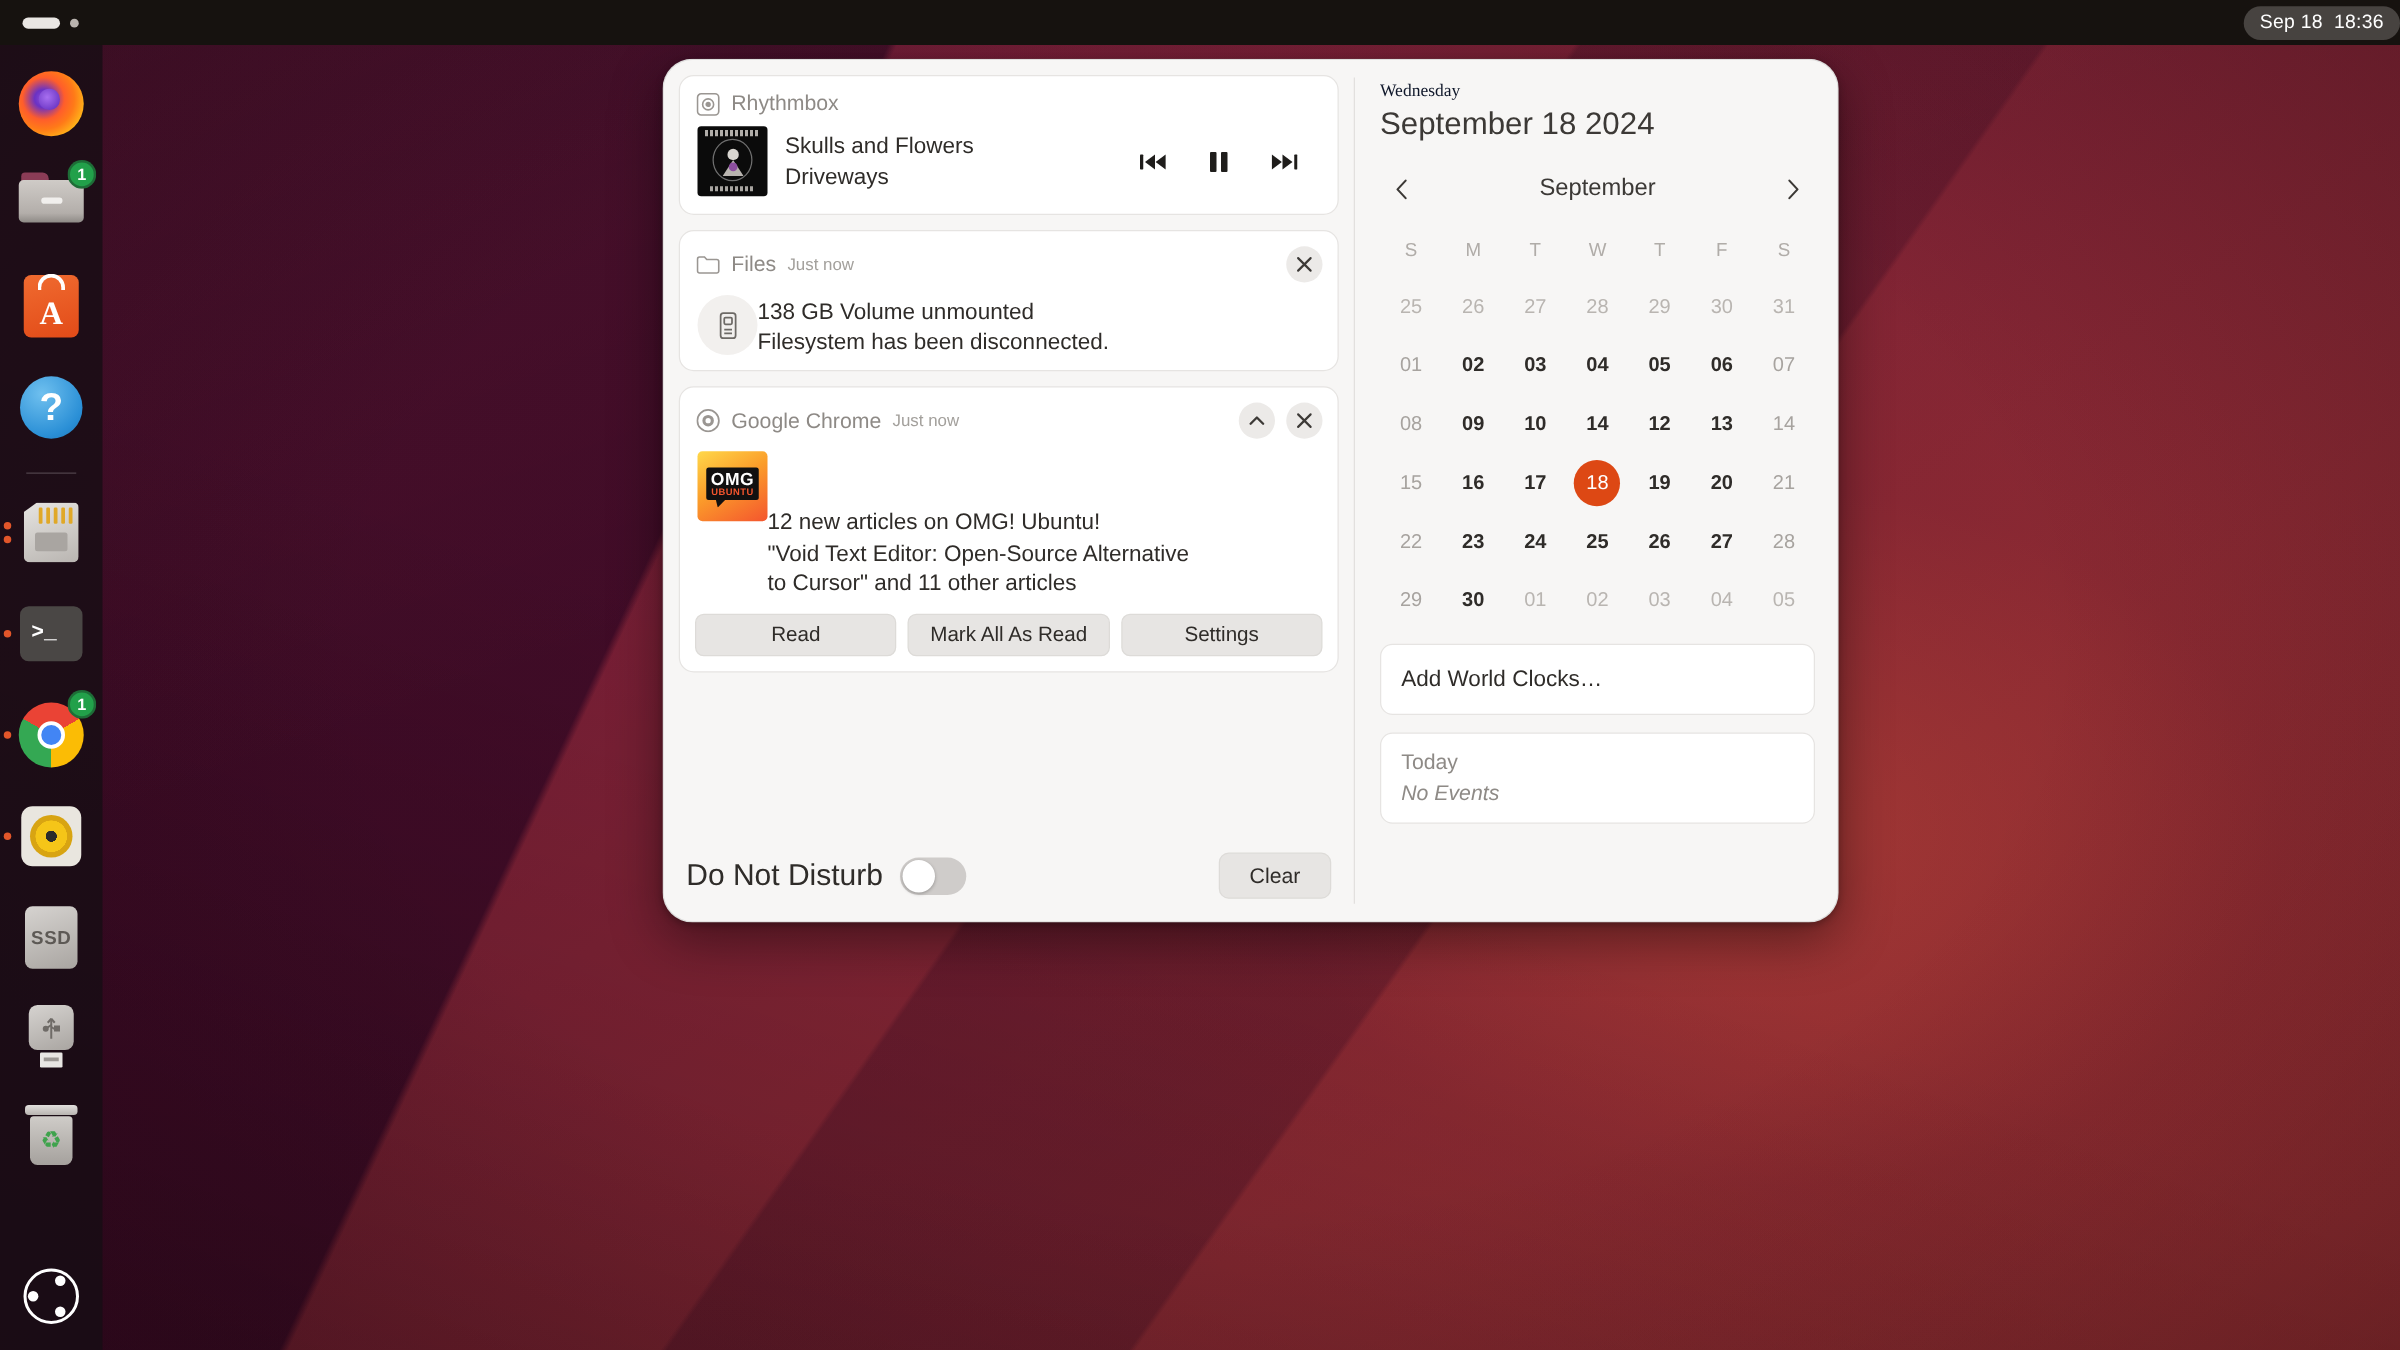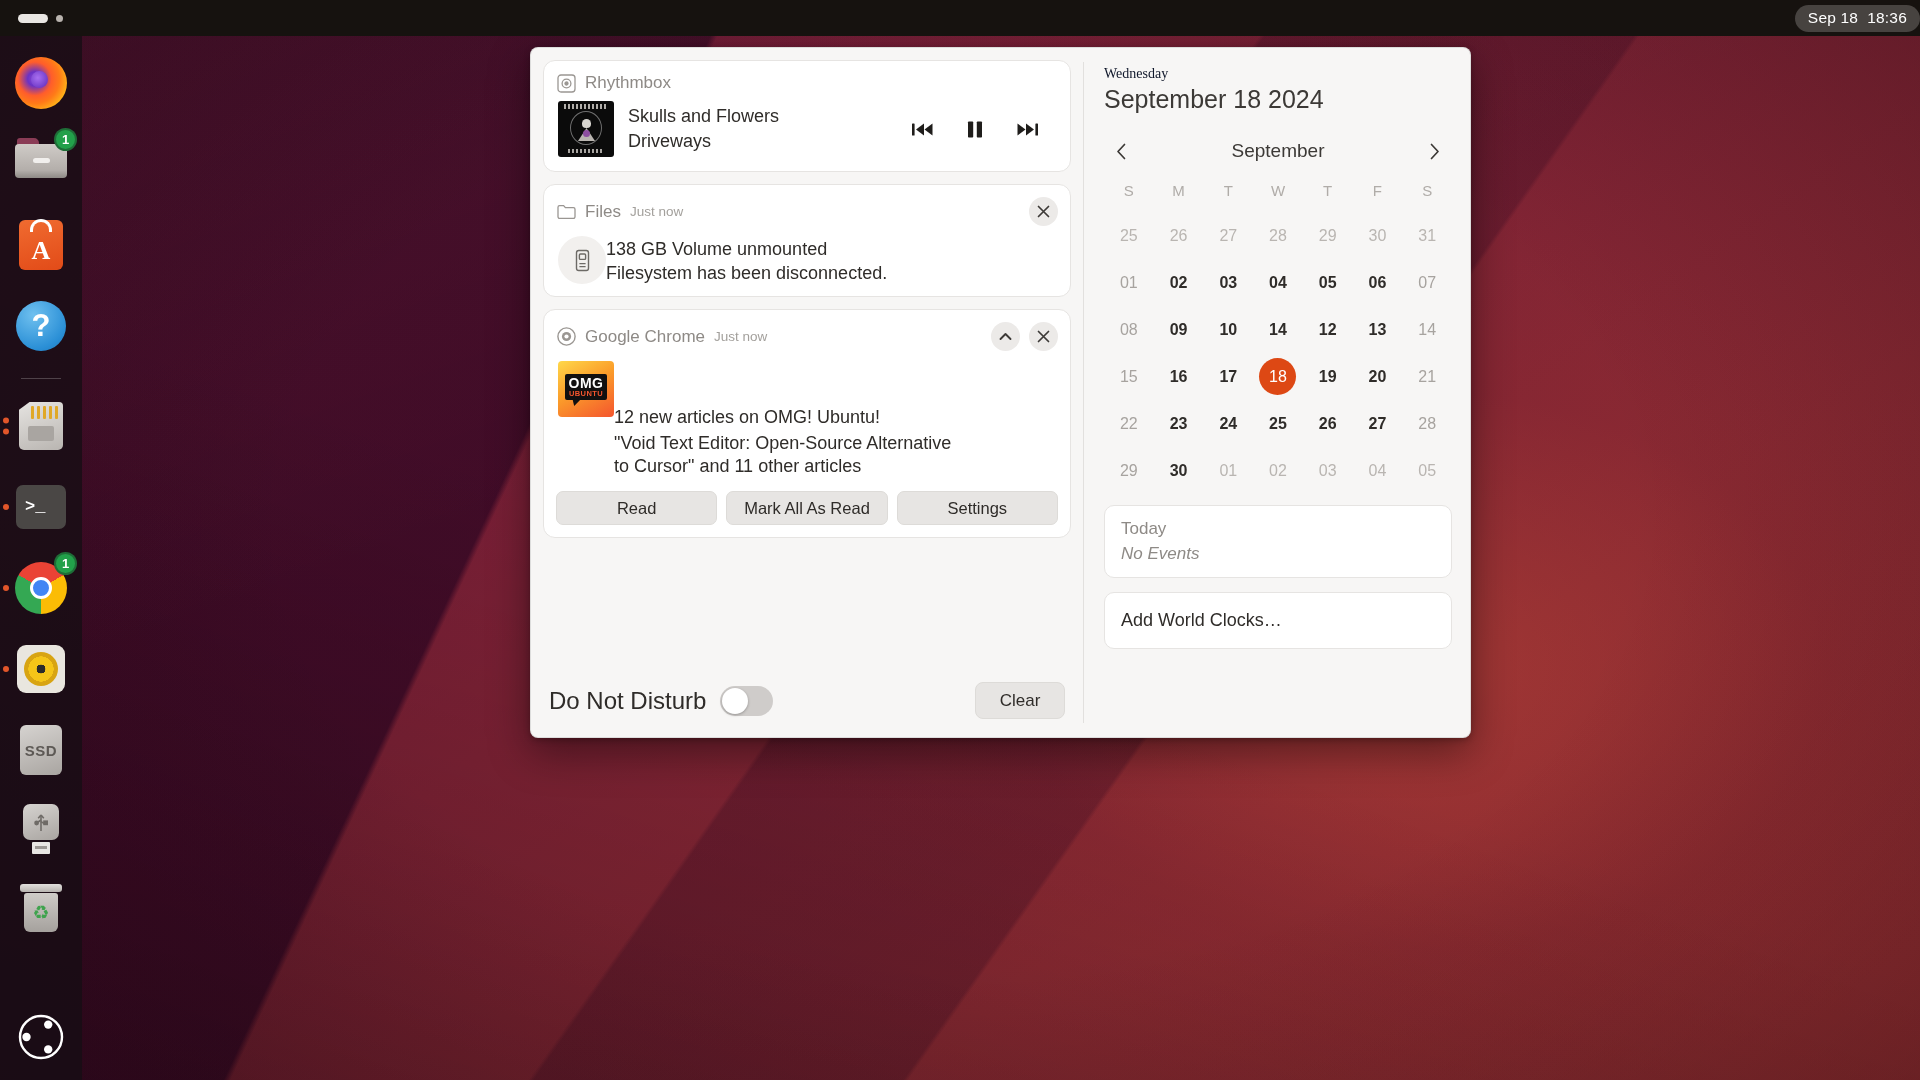--- a/index.html
+++ b/index.html
@@ -130,21 +130,21 @@
   .ic-trash { width: 42px; height: 48px; position: relative; }
   .ic-trash .lid { position: absolute; left: 0; top: 0; width: 42px; height: 8px; border-radius: 3px;
     background: linear-gradient(180deg, #e2e0dd, #b8b4b0); }
   .ic-trash .can { position: absolute; left: 4px; top: 9px; width: 34px; height: 39px; border-radius: 3px 3px 6px 6px;
     background: linear-gradient(180deg, #cfccc8, #a5a19d); display: flex; align-items: center; justify-content: center; }
   .ic-trash .rec { color: #3fa34d; font-size: 19px; }
 
   
   #popover {
     position: absolute; left: 530px; top: 47px; width: 941px; height: 691px;
-    background: #f7f6f5; border-radius: 8px;
+    background: #f7f6f5; border-radius: 24px;
     box-shadow: 0 14px 42px rgba(0,0,0,0.42), 0 2px 6px rgba(0,0,0,0.25);
     display: flex; z-index: 38; overflow: hidden;
     border: 1px solid rgba(0,0,0,0.10);
   }
   #notif-col { width: 552px; display: flex; flex-direction: column; padding: 12px 12px 0; }
   #divider { width: 1px; background: #e2e0de; margin: 14px 0; }
   #cal-col { flex: 1; display: flex; flex-direction: column; padding: 18px 18px 14px 20px; }
 
   .card {
     background: #ffffff; border: 1px solid #e6e4e2; border-radius: 12px;
@@ -227,21 +227,21 @@
   }
   #clear-btn {
     margin-left: auto; min-width: 90px; height: 37px; padding: 0 22px; border-radius: 8px;
     background: #e7e5e3; border: 1px solid #dddbd8; font-size: 17px; color: #2f2c29; cursor: pointer;
     font-family: "Liberation Sans", sans-serif;
   }
 
   
   #cal-weekday { font-size: 14px; color: #0f172a; margin-bottom: 3px; font-family: Liberation Serif, serif; }
   #cal-date { font-size: 25px; color: #3c3936; font-weight: normal; margin-bottom: 24px; }
-  #month-nav { display: flex; align-items: center; justify-content: space-between; margin-bottom: 10px; padding: 0 4px; }
+  #month-nav { display: flex; align-items: center; justify-content: space-between; margin-bottom: 20px; padding: 0 4px; }
   .nav-btn { background: none; border: none; cursor: pointer; color: #3c3936; width: 26px; height: 26px;
     display: flex; align-items: center; justify-content: center; }
   #month-name { font-size: 19px; color: #3c3936; }
   #cal-grid { display: grid; grid-template-columns: repeat(7, 1fr); row-gap: 6px; }
   .dow { text-align: center; font-size: 15px; color: #b0aca8; padding: 8px 0 10px; }
   .daycell { display: flex; align-items: center; justify-content: center; height: 41px; }
   .day {
     width: 37px; height: 37px; border-radius: 50%; display: flex; align-items: center; justify-content: center;
     font-size: 16px; color: #2f2c29; cursor: pointer; font-weight: bold;
   }
@@ -713,22 +713,22 @@
             <div class="day dim">03</div>
           </div>
           <div class="daycell">
             <div class="day dim">04</div>
           </div>
           <div class="daycell">
             <div class="day dim">05</div>
           </div>
         </div>
 
+      <div class="cal-box" id="world-clocks">Add World Clocks…</div>
+
       <div class="cal-box" id="events-box">
         <div id="today-label">Today</div>
         <div id="no-events">No Events</div>
       </div>
-
-      <div class="cal-box" id="world-clocks">Add World Clocks…</div>
     </div>
   </div>
 
 </div>
 
 </body></html>

